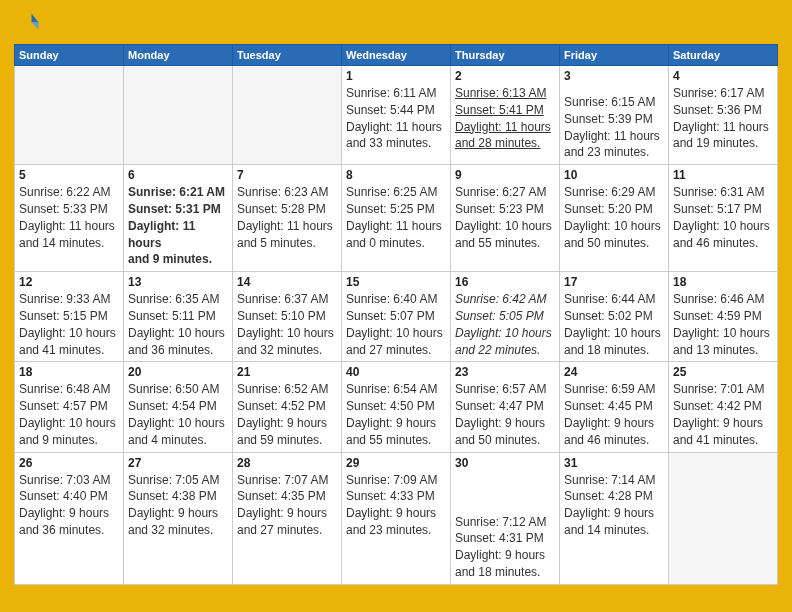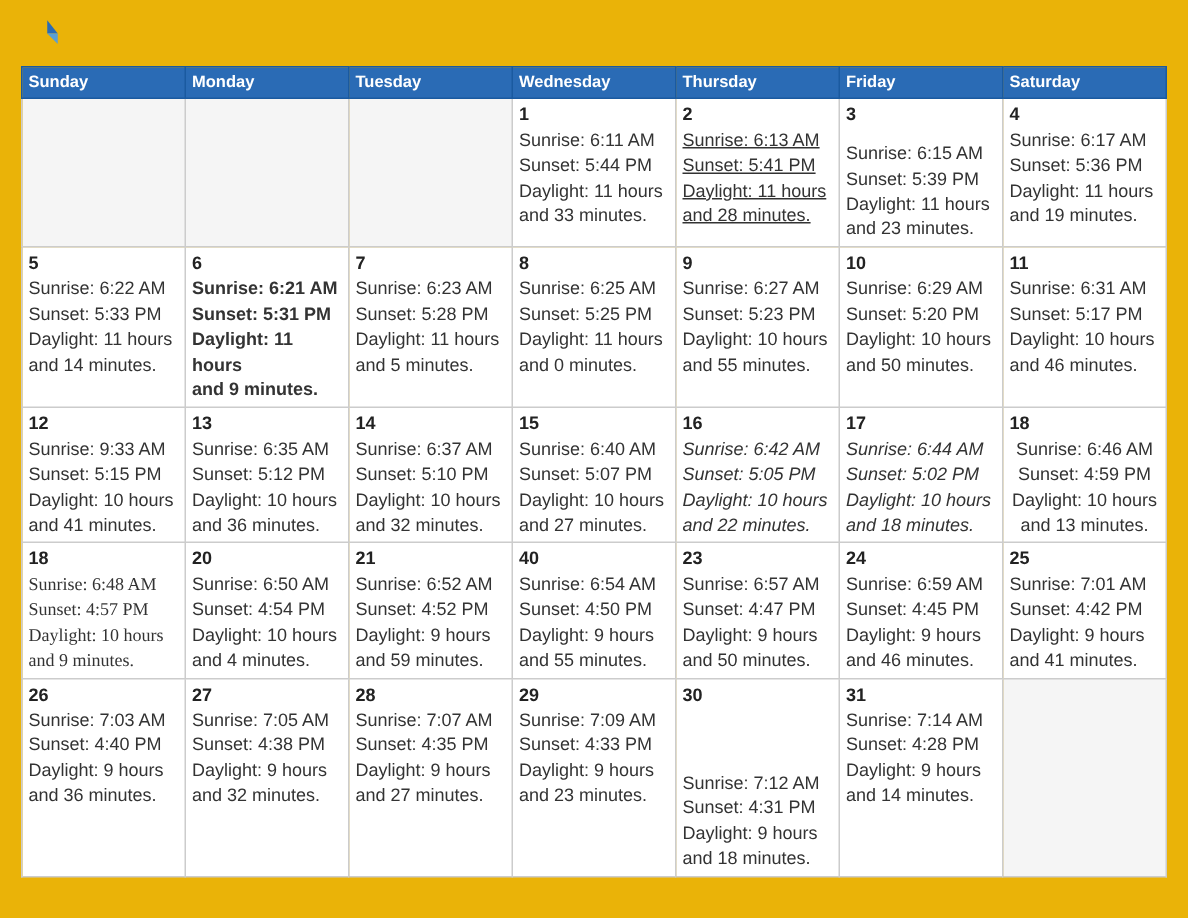--- a/index.html
+++ b/index.html
@@ -219,21 +219,21 @@
           <td>
             <span class="day-number">12</span>
             <div class="day-info" style="white-space: pre-line;">Sunrise: 9:33 AM
 Sunset: 5:15 PM
 Daylight: 10 hours
 and 41 minutes.</div>
           </td>
           <td>
             <span class="day-number">13</span>
             <div class="day-info" style="white-space: pre-line;">Sunrise: 6:35 AM
-Sunset: 5:12 PM
+Sunset: 5:11 PM
 Daylight: 10 hours
 and 36 minutes.</div>
           </td>
           <td>
             <span class="day-number">14</span>
             <div class="day-info" style="white-space: pre-line;">Sunrise: 6:37 AM
 Sunset: 5:10 PM
 Daylight: 10 hours
 and 32 minutes.</div>
           </td>
@@ -246,37 +246,37 @@
           </td>
           <td>
             <span class="day-number">16</span>
             <div class="day-info" style="white-space: pre-line; font-style: italic;">Sunrise: 6:42 AM
 Sunset: 5:05 PM
 Daylight: 10 hours
 and 22 minutes.</div>
           </td>
           <td>
             <span class="day-number">17</span>
-            <div class="day-info" style="white-space: pre-line; font-style: italic;">Sunrise: 6:44 AM
+            <div class="day-info" style="white-space: pre-line;">Sunrise: 6:44 AM
 Sunset: 5:02 PM
 Daylight: 10 hours
 and 18 minutes.</div>
           </td>
           <td>
             <span class="day-number">18</span>
-            <div class="day-info" style="white-space: pre-line; text-align: center;">Sunrise: 6:46 AM
+            <div class="day-info" style="white-space: pre-line;">Sunrise: 6:46 AM
 Sunset: 4:59 PM
 Daylight: 10 hours
 and 13 minutes.</div>
           </td>
         </tr>
         <tr>
           <td>
             <span class="day-number">18</span>
-            <div class="day-info" style="white-space: pre-line; font-family: Liberation Serif, serif;">Sunrise: 6:48 AM
+            <div class="day-info" style="white-space: pre-line;">Sunrise: 6:48 AM
 Sunset: 4:57 PM
 Daylight: 10 hours
 and 9 minutes.</div>
           </td>
           <td>
             <span class="day-number">20</span>
             <div class="day-info" style="white-space: pre-line;">Sunrise: 6:50 AM
 Sunset: 4:54 PM
 Daylight: 10 hours
 and 4 minutes.</div>

